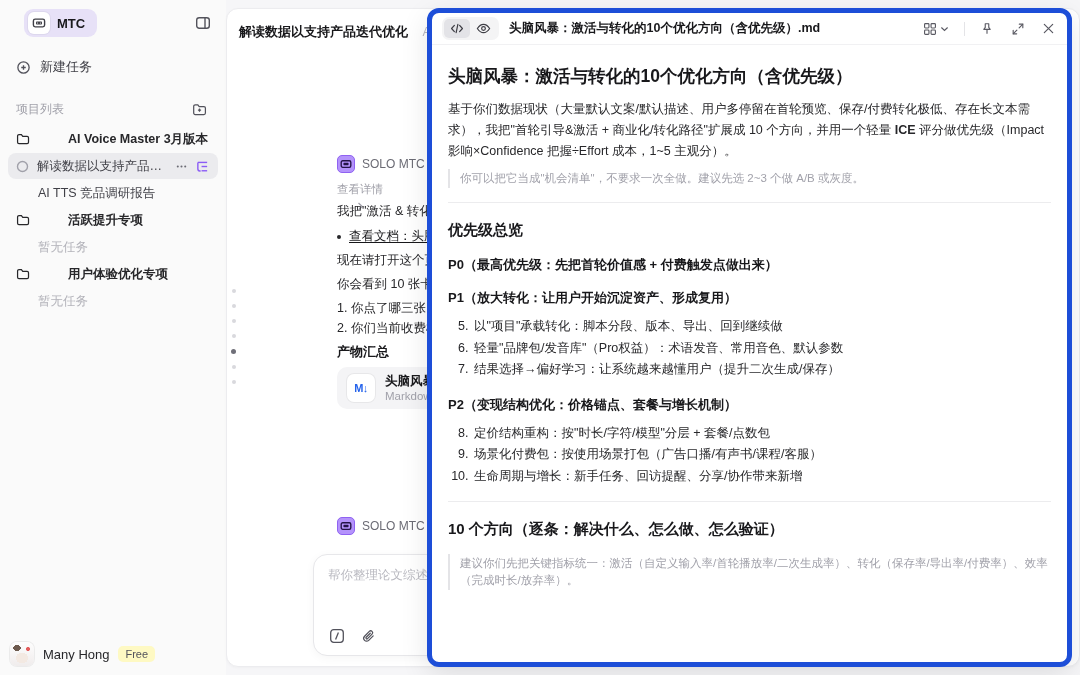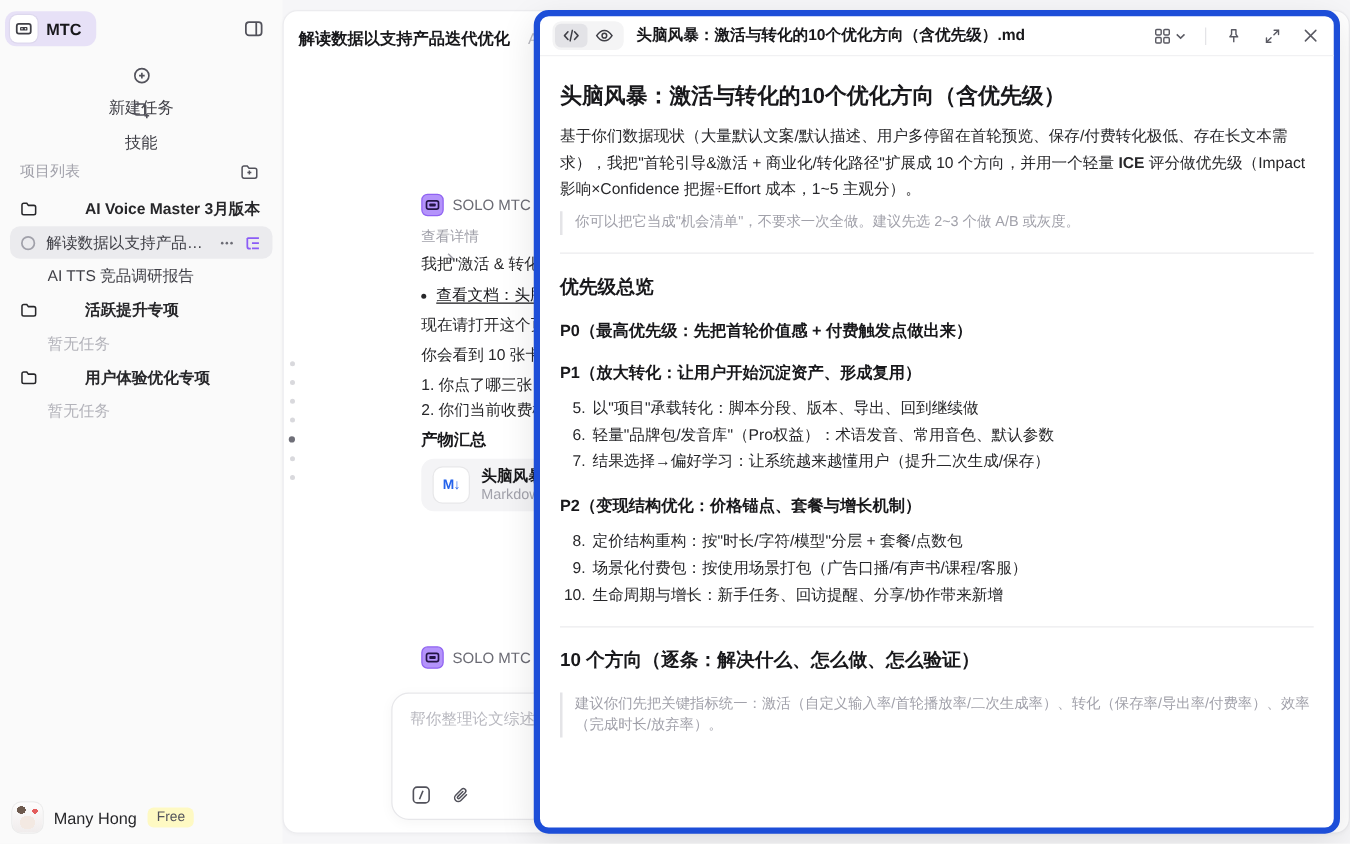--- a/index.html
+++ b/index.html
@@ -6,27 +6,27 @@
   html,body { width:1080px; height:675px; overflow:hidden; }
   body {
     font-family:"Liberation Sans","DejaVu Sans",sans-serif;
     background:#f6f6f8; color:#27272a; position:relative;
     -webkit-font-smoothing:antialiased;
   }
   svg { display:block; }
 
   
   .sidebar { position:absolute; left:0; top:0; width:226px; height:675px; background:#fafafa; }
-  .sb-header { display:flex; align-items:center; justify-content:space-between; padding:9px 12px 0 4px; }
+  .sb-header { display:flex; align-items:center; justify-content:space-between; padding:9px 12px 0 24px; }
   .logo-pill { display:flex; align-items:center; gap:7px; background:#e7e1f7; border-radius:9px; padding:3px 12px 3px 4px; cursor:pointer; }
   .logo-tile { width:22px; height:22px; background:#fff; border-radius:6px; display:flex; align-items:center; justify-content:center; box-shadow:0 0 0 1px rgba(0,0,0,.04); color:#3f3f46; }
   .logo-text { font-size:13px; font-weight:700; color:#18181b; }
   .icon-btn { background:none; border:none; cursor:pointer; color:#52525b; padding:3px; border-radius:6px; }
   .sb-nav { margin-top:16px; padding:0 8px; }
-  .sb-item { display:flex; align-items:center; gap:9px; height:28px; padding:0 8px; border-radius:8px; font-size:13px; color:#3f3f46; cursor:pointer;flex-direction:column; }
+  .sb-item { display:flex; align-items:center; gap:9px; height:28px; padding:0 8px; border-radius:8px; font-size:13px; color:#3f3f46; cursor:pointer; }
   .sb-item svg { color:#52525b; }
   .sb-section { display:flex; align-items:center; justify-content:space-between; margin:18px 16px 6px 16px; }
   .sb-section-label { font-size:12px; color:#a1a1aa; }
   .sb-projects { padding:0 8px; }
   .proj-row { display:flex; align-items:center; gap:8px; height:26px; padding:0 8px; border-radius:8px; font-size:12.5px; color:#3f3f46; cursor:pointer; margin-bottom:1px; }
   .proj-row.folder { font-weight:700; color:#27272a;gap:38px; }
   .proj-row.selected { background:#ebebee; }
   .proj-row .grow { flex:1; overflow:hidden; white-space:nowrap; text-overflow:ellipsis; }
   .proj-row.sub { padding-left:30px; }
   .proj-row.empty { padding-left:30px; color:#b3b3ba; }
@@ -120,29 +120,20 @@
   <nav class="sb-nav">
     <div class="sb-item">
       <span>
         <svg width="15" height="15" viewBox="0 0 16 16" fill="none" stroke="currentColor" stroke-width="1.4">
             <circle cx="8" cy="8" r="6"></circle>
             <path d="M8 5.6 v4.8 M5.6 8 h4.8"></path>
           </svg>
       </span>
       <span>新建任务</span>
     </div>
-    <div class="sb-item">
-      <span>
-        <svg width="15" height="15" viewBox="0 0 16 16" fill="none" stroke="currentColor" stroke-width="1.4">
-            <rect x="1.8" y="2.3" width="9.4" height="9.4" rx="2"></rect>
-            <path d="M12.2 10.4 v4 M10.2 12.4 h4"></path>
-          </svg>
-      </span>
-      <span>技能</span>
-    </div>
   </nav>
 
   <div class="sb-section">
     <span class="sb-section-label">项目列表</span>
     <button class="icon-btn">
       <svg width="15" height="15" viewBox="0 0 16 16" fill="none" stroke="currentColor" stroke-width="1.3">
           <path d="M1.8 4.6 a1.6 1.6 0 011.6-1.6 h2.8 l1.5 1.9 h5 a1.6 1.6 0 011.6 1.6 v5.3 a1.6 1.6 0 01-1.6 1.6 h-9.3 a1.6 1.6 0 01-1.6-1.6 z"></path>
           <path d="M8 6.9 v3.4 M6.3 8.6 h3.4"></path>
         </svg>
     </button>

